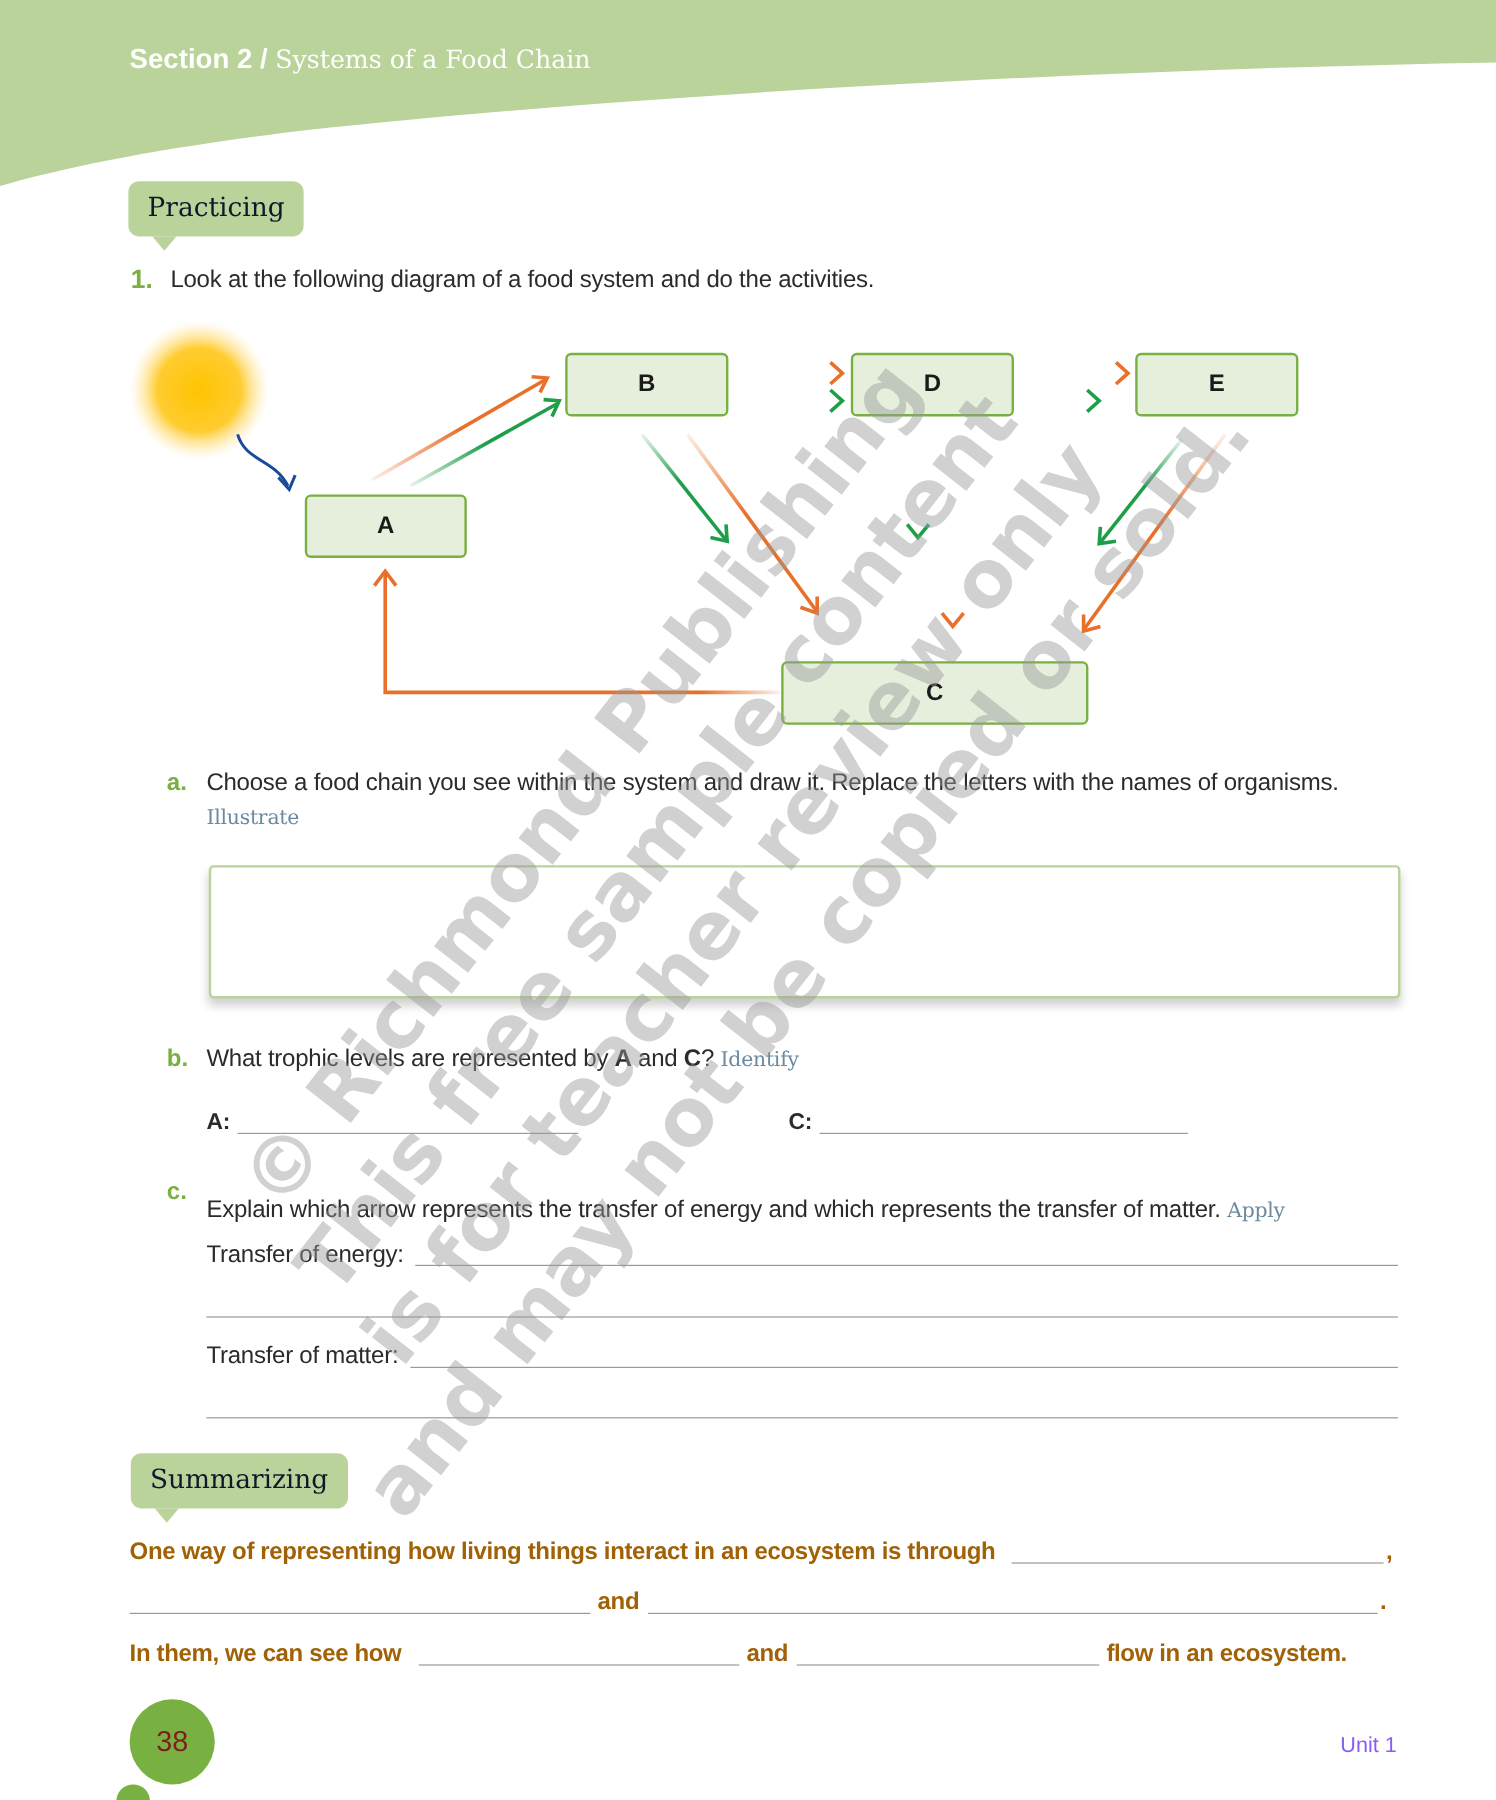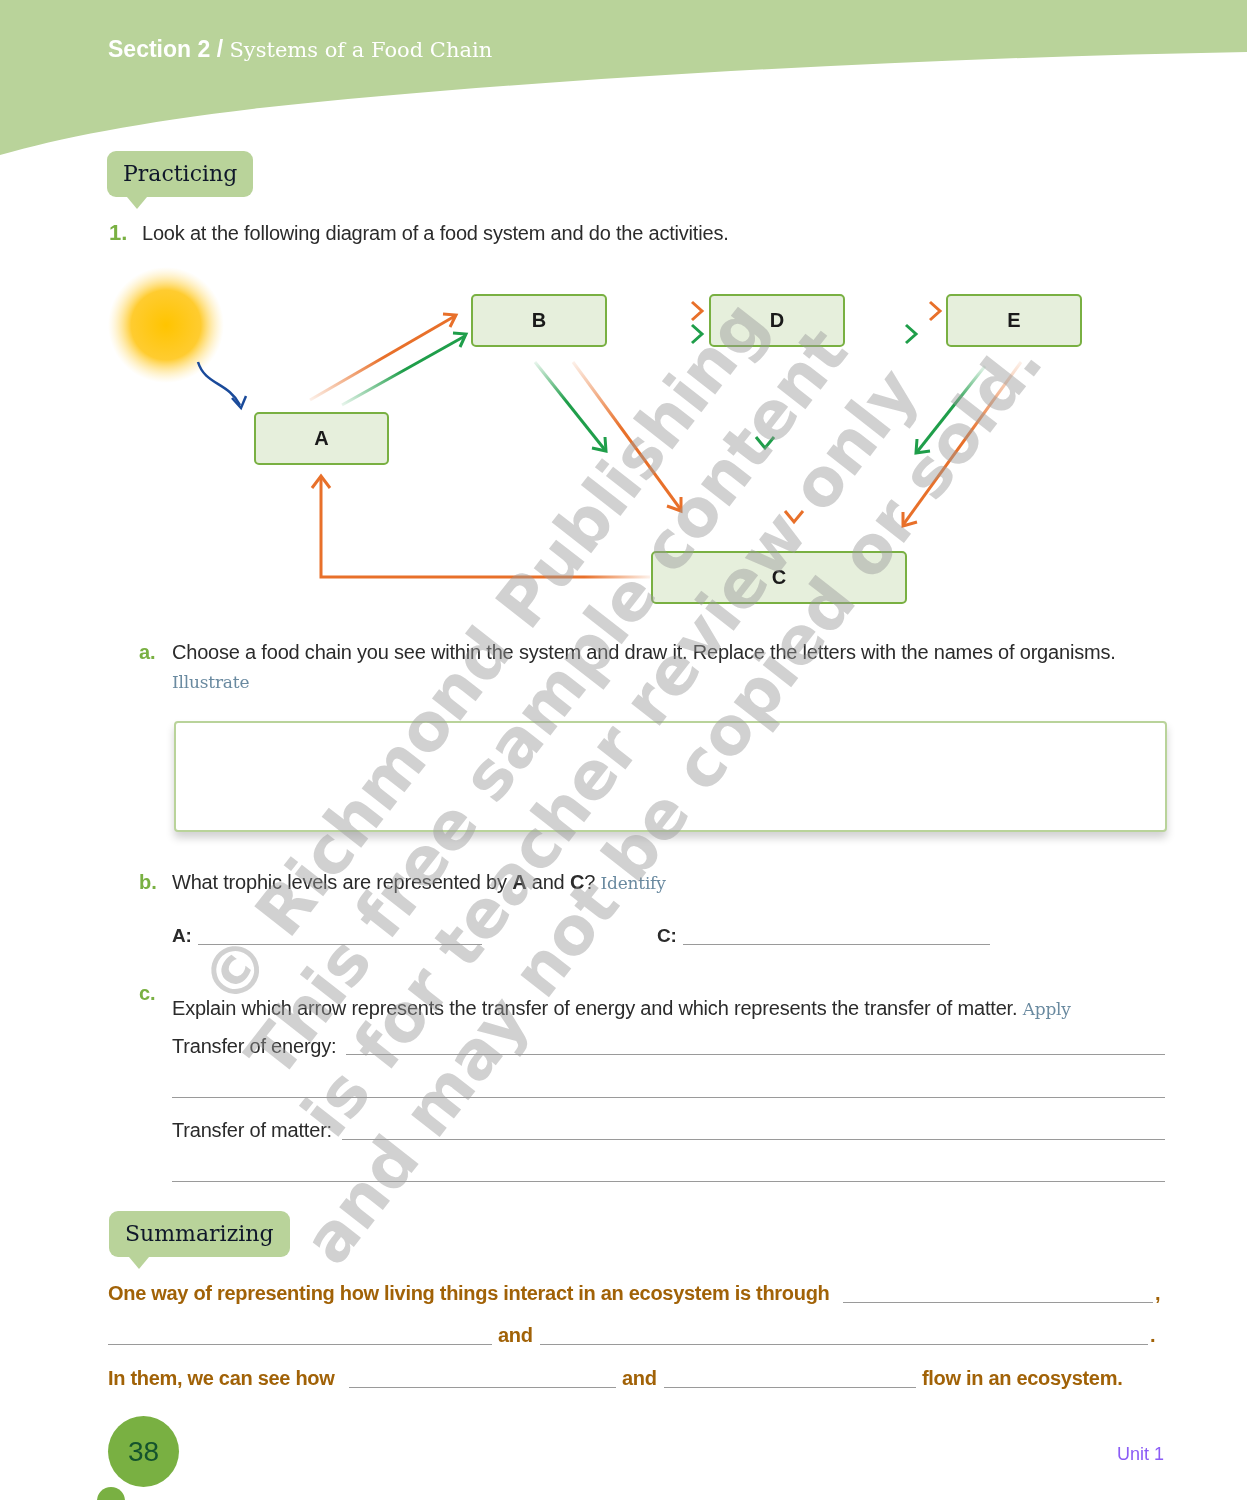--- a/index.html
+++ b/index.html
@@ -25,21 +25,21 @@
       display: flex; align-items: center; justify-content: center; font-weight: bold; font-size: 20px; color: #1a1a1a; }
 
     .draw-box { position: absolute; left: 174px; top: 721px; width: 993px; height: 111px;
       border: 2px solid #b9d39a; border-radius: 4px; background: #fff; box-shadow: 0 6px 8px rgba(0,0,0,0.18); }
 
     .blank { position: absolute; border-bottom: 1.5px solid #9a9a9a; height: 1px; }
 
     .summary { position: absolute; font-size: 20px; color: #a16207; font-weight: bold; white-space: nowrap; letter-spacing: -0.3px; }
 
     .page-num { position: absolute; left: 108px; top: 1416px; width: 71px; height: 71px; border-radius: 50%;
-      background: #79b042; color: #14532d; font-size: 28px; display: flex; align-items: center; justify-content: center; }
+      background: #79b042; color: #7f1d1d; font-size: 24px; display: flex; align-items: center; justify-content: center; }
     .page-dot { position: absolute; left: 97px; top: 1487px; width: 28px; height: 28px; border-radius: 50%; background: #79b042; }
     .unit-label { position: absolute; right: 83px; top: 1444px; font-size: 18px; color: #8b5cf6; }
 
     .watermark { position: absolute; left: 0; top: 0; width: 1247px; height: 1500px; pointer-events: none; }
   </style>
 </head>
 <body>
 
 <svg class="header-band" viewBox="0 0 1247 160" preserveAspectRatio="none">
   <path d="M0,0 L1247,0 L1247,52 C900,58 520,80 260,108 C140,122 60,138 0,155 Z" fill="#b9d39a"></path>

